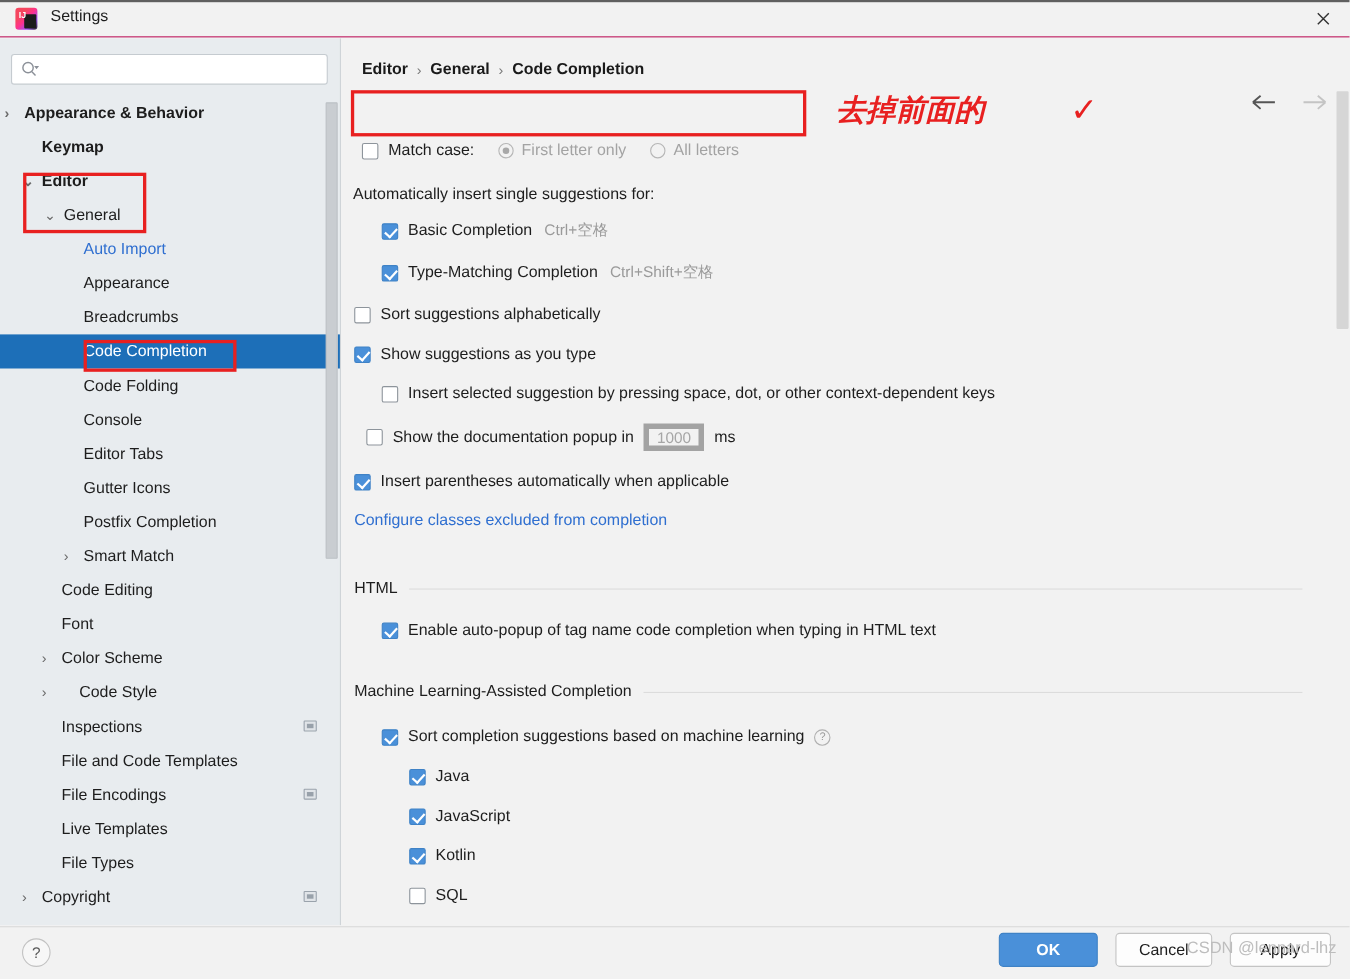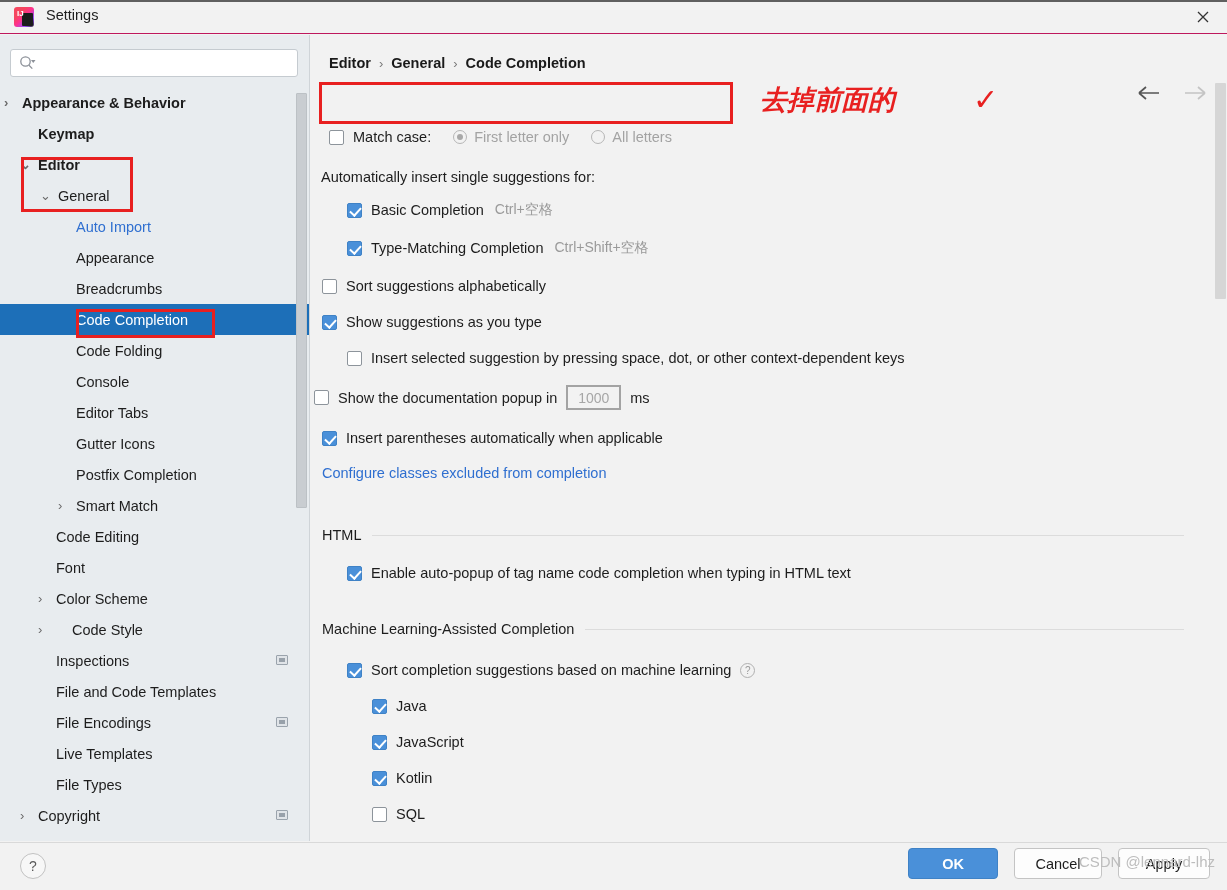--- a/index.html
+++ b/index.html
@@ -135,21 +135,21 @@
   }
   .rdo.on::after {
     content:""; position:absolute; left:3px; top:3px; width:6px; height:6px;
     border-radius:50%; background:#a8a8a8;
   }
   .muted { color: #a3a3a3; }
   .shortcut { color: #9a9a9a; margin-left: 11px; font-size: 14px; }
   .link { color: #2f6fd0; cursor: pointer; }
   .numfield {
     display: inline-flex; align-items: center; justify-content: center;
-    width: 55px; height: 25px; border: 2px solid #a3a3a3; background: #f2f2f2;
+    width: 55px; height: 25px; border: 5px solid #a3a3a3; background: #f2f2f2;
     color: #a6a6a6; font-size: 14px; margin: 0 9px;
   }
   .sec-head {
     position: absolute; display: flex; align-items: center; font-size: 14.5px;
     color: #1d1d1d; white-space: nowrap; width: 862px;
   }
   .sec-line { flex: 1; height: 1px; background: #dcdcdc; margin-left: 11px; }
   .help-q {
     width: 15px; height: 15px; border: 1px solid #b0b0b0; border-radius: 50%;
     color: #9a9a9a; font-size: 10px; display: inline-flex;
@@ -380,21 +380,21 @@
     <div class="opt-row" style="left:11px; top:279px;">
       <span class="cbx on"></span>
       <span>Show suggestions as you type</span>
     </div>
 
     <div class="opt-row" style="left:36px; top:315px;">
       <span class="cbx"></span>
       <span>Insert selected suggestion by pressing space, dot, or other context-dependent keys</span>
     </div>
 
-    <div class="opt-row" style="left:3px; top:350px;">
+    <div class="opt-row" style="left:22px; top:350px;">
       <span class="cbx"></span>
       <span>Show the documentation popup in</span>
       <span class="numfield">1000</span>
       <span>ms</span>
     </div>
 
     <div class="opt-row" style="left:11px; top:395px;">
       <span class="cbx on"></span>
       <span>Insert parentheses automatically when applicable</span>
     </div>

